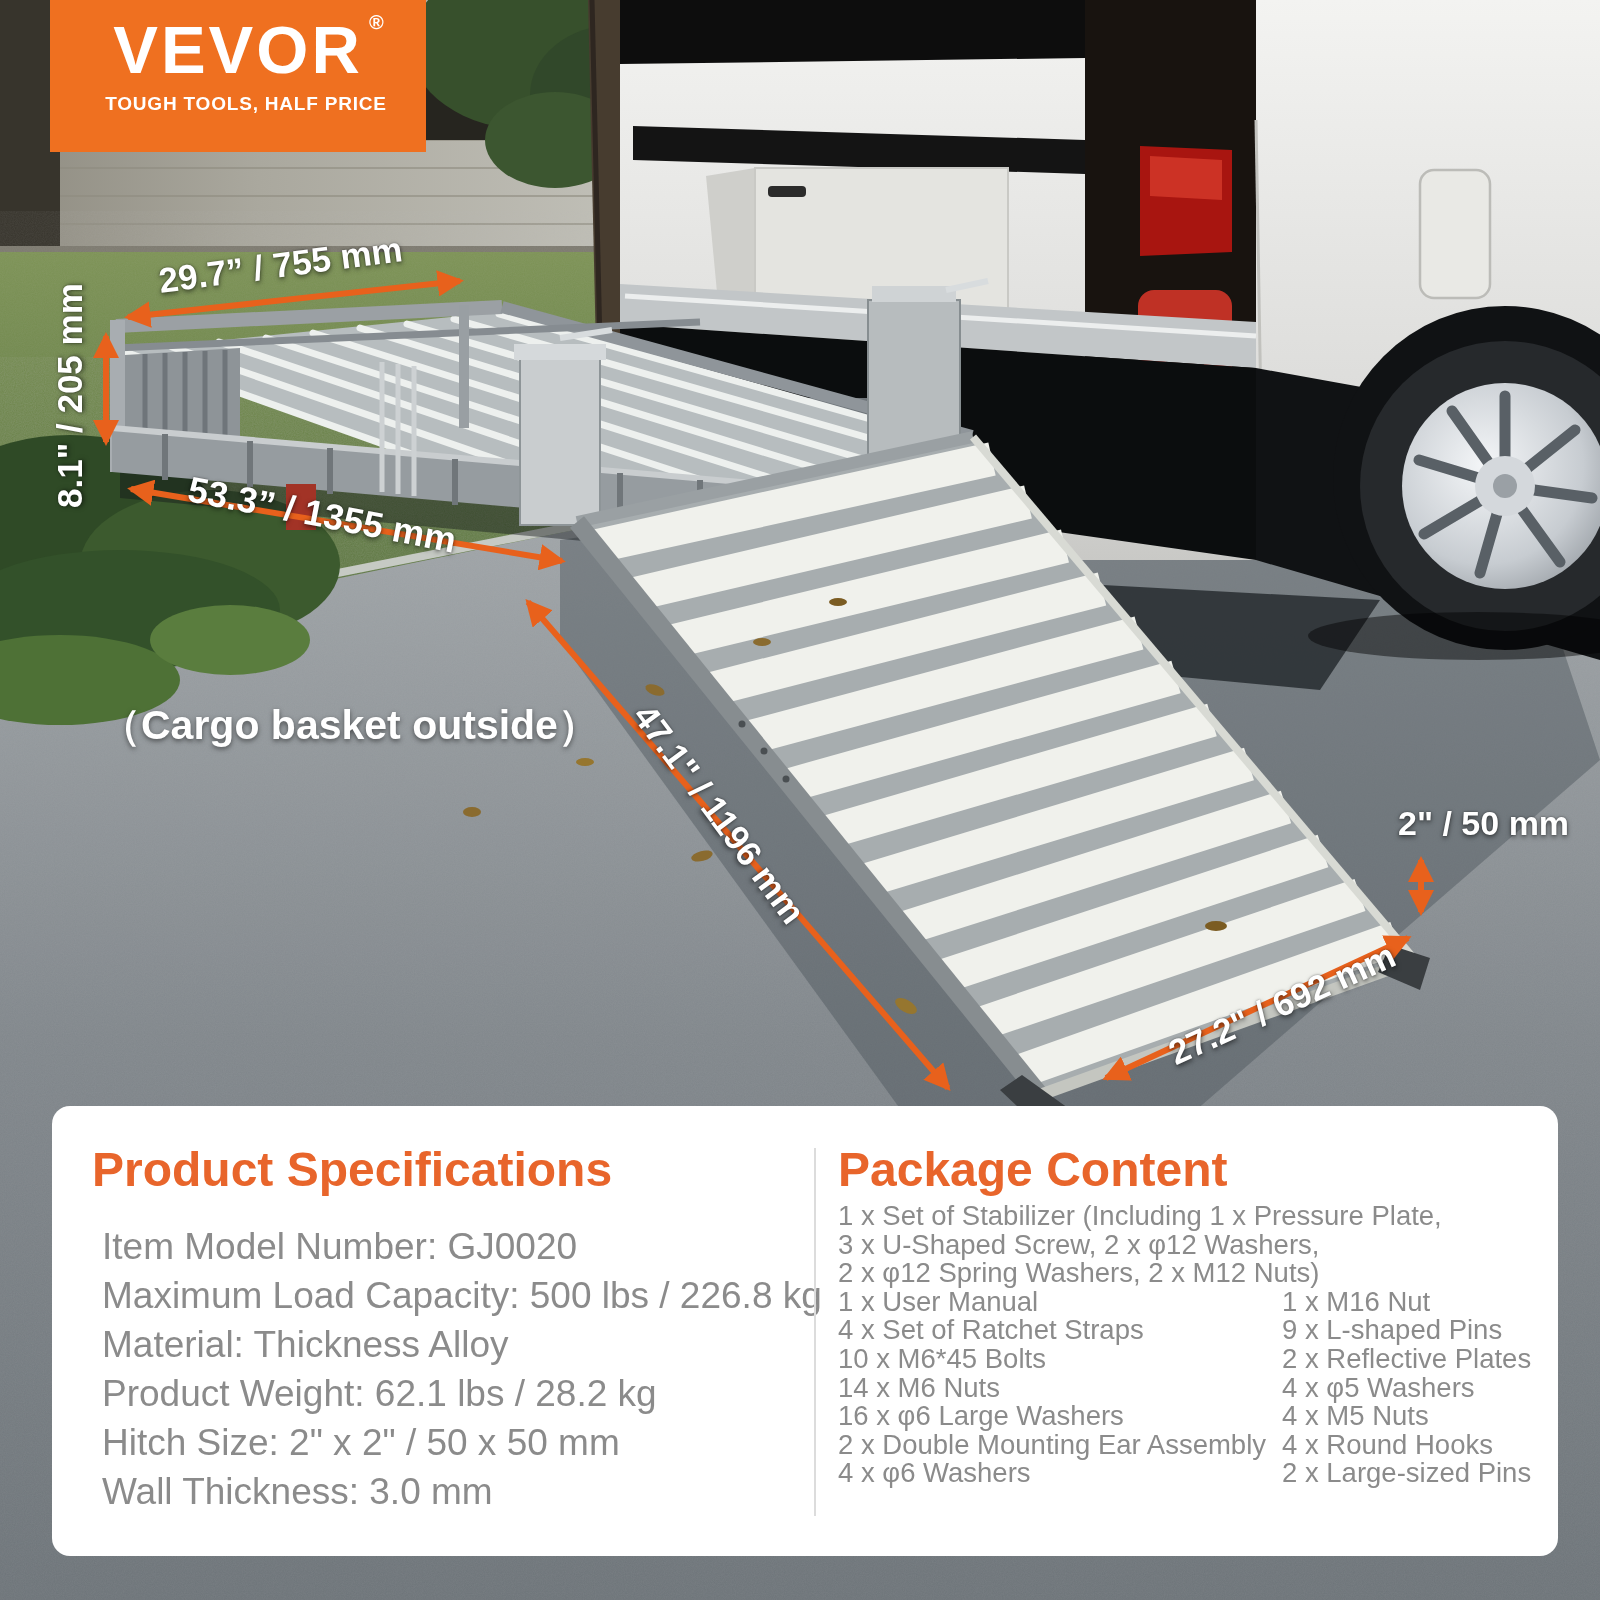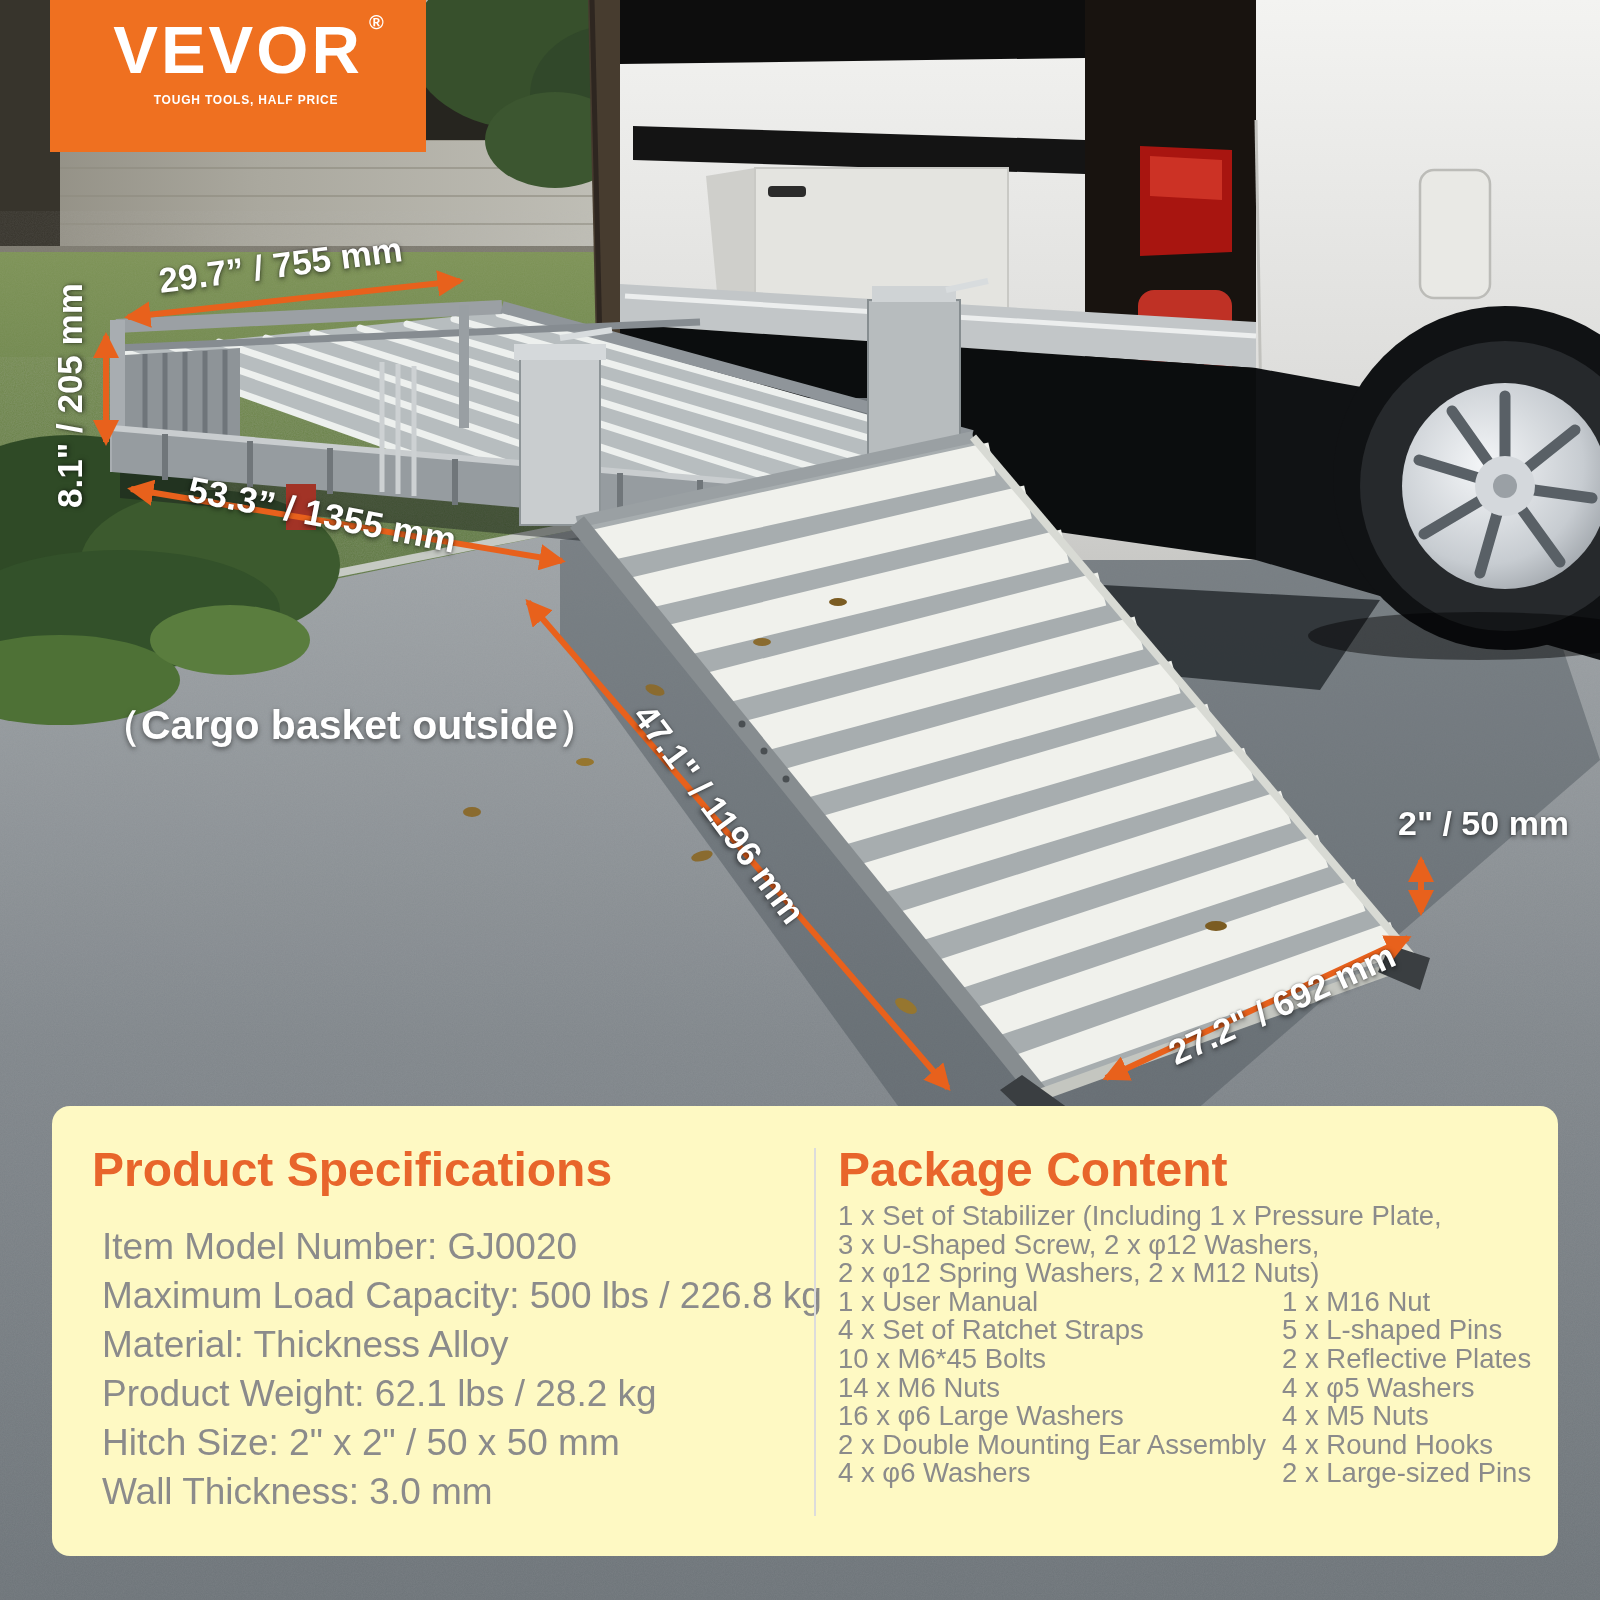--- a/index.html
+++ b/index.html
@@ -5,28 +5,28 @@
   html,body{margin:0;padding:0;background:#222;}
   #stage{position:relative;width:1600px;height:1600px;overflow:hidden;
          font-family:"Liberation Sans",sans-serif;background:#8e959b;}
   #scene{position:absolute;left:0;top:0;}
   
   .logo{position:absolute;left:50px;top:0;width:376px;height:152px;background:#EF7020;
         color:#fff;text-align:center;z-index:5;}
   .logo .word{position:relative;display:inline-block;margin-top:16px;font-size:67px;
         font-weight:bold;letter-spacing:3px;line-height:1;}
   .logo .reg{position:absolute;right:-24px;top:-4px;font-size:20px;font-weight:bold;}
-  .logo .tag{margin-top:10px;font-size:12px;font-weight:bold;letter-spacing:.8px;padding-left:16px;}
+  .logo .tag{margin-top:10px;font-size:19px;font-weight:bold;letter-spacing:.8px;padding-left:16px;}
   
   .dim{position:absolute;color:#fff;font-weight:bold;font-size:35px;line-height:1.05;
        white-space:nowrap;text-shadow:0 2px 5px rgba(0,0,0,.55),0 0 2px rgba(0,0,0,.4);z-index:4;}
   .note{position:absolute;color:#fff;font-size:41px;font-weight:bold;white-space:nowrap;
        text-shadow:0 2px 5px rgba(0,0,0,.5);z-index:4;}
   
-  .panel{position:absolute;left:52px;top:1106px;width:1506px;height:450px;background:#fef9c3;
+  .panel{position:absolute;left:52px;top:1106px;width:1506px;height:450px;background:#ffffff;
          border-radius:18px;z-index:6;}
   .panel h2{position:absolute;margin:0;font-size:48px;font-weight:bold;color:#E8652B;white-space:nowrap;}
   .spec-list{position:absolute;left:50px;top:104px;font-size:37px;color:#8B8B8B;line-height:49px;white-space:nowrap;margin-top:12px;}
   .pkg-list{position:absolute;left:786px;top:96px;font-size:27.5px;color:#8B8B8B;line-height:28.6px;width:700px;}
   .pkg-row{position:relative;white-space:nowrap;}
   .pkg-right{position:absolute;left:444px;top:0;}
   .vdivider{position:absolute;left:762px;top:42px;width:2px;height:368px;background:#DCDCDC;}
 </style>
 </head>
 <body>
@@ -289,21 +289,21 @@
       <div>Hitch Size: 2" x 2" / 50 x 50 mm</div>
       <div>Wall Thickness: 3.0 mm</div>
     </div>
     <div class="vdivider"></div>
     <h2 style="left:786px;top:36px;">Package Content</h2>
     <div class="pkg-list">
       <div class="pkg-row"><span>1 x Set of Stabilizer (Including 1 x Pressure Plate,</span><span class="pkg-right"></span></div>
       <div class="pkg-row"><span>3 x U-Shaped Screw, 2 x φ12 Washers,</span><span class="pkg-right"></span></div>
       <div class="pkg-row"><span>2 x φ12 Spring Washers,  2 x M12 Nuts)</span><span class="pkg-right"></span></div>
       <div class="pkg-row"><span>1 x User Manual</span><span class="pkg-right">1 x M16 Nut</span></div>
-      <div class="pkg-row"><span>4 x Set of Ratchet Straps</span><span class="pkg-right">5 x L-shaped Pins</span></div>
+      <div class="pkg-row"><span>4 x Set of Ratchet Straps</span><span class="pkg-right">9 x L-shaped Pins</span></div>
       <div class="pkg-row"><span>10 x M6*45 Bolts</span><span class="pkg-right">2 x Reflective Plates</span></div>
       <div class="pkg-row"><span>14 x M6 Nuts</span><span class="pkg-right">4 x φ5 Washers</span></div>
       <div class="pkg-row"><span>16 x φ6 Large Washers</span><span class="pkg-right">4 x M5 Nuts</span></div>
       <div class="pkg-row"><span>2 x Double Mounting Ear Assembly</span><span class="pkg-right">4 x Round Hooks</span></div>
       <div class="pkg-row"><span>4 x φ6 Washers</span><span class="pkg-right">2 x Large-sized Pins</span></div>
     </div>
   </div>
 
 </div>
 

